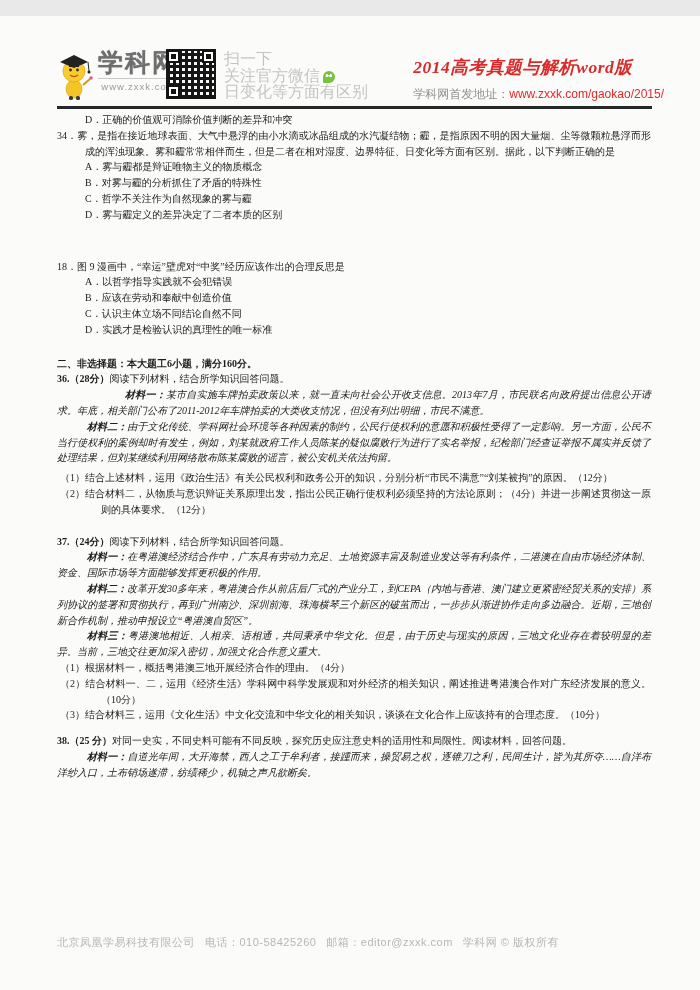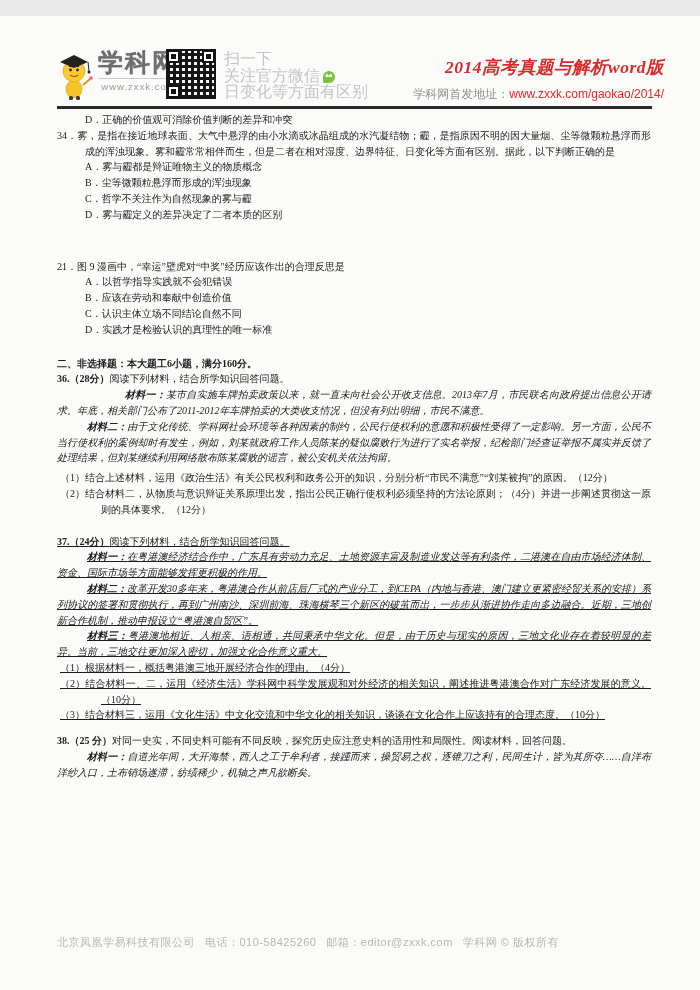--- a/index.html
+++ b/index.html
@@ -41,21 +41,21 @@
   }
   .wechat-icon {
     display:inline-block; width:12px; height:12px; border-radius:50% 50% 50% 10%;
     vertical-align:-2px; margin-left:3px;
     background:
       radial-gradient(circle at 34% 40%, #ffffff 1.3px, transparent 1.8px),
       radial-gradient(circle at 64% 40%, #ffffff 1.3px, transparent 1.8px),
       #77c33e;
   }
 
-  .header-right { position:absolute; right:36px; top:39px; text-align:right; }
+  .header-right { position:absolute; right:36px; top:39px; text-align:left; }
   .header-title {
     font-size:17.5px; font-weight:bold; font-style:italic; color:#d92b2b;
     letter-spacing:0.5px; white-space:nowrap;
   }
   .header-source {
     margin-top:7px; font-family:"Liberation Sans",sans-serif; font-size:12px; color:#8f8f8f;
     white-space:nowrap;
   }
   .header-source .url { color:#e8262a; text-decoration:none; }
 
@@ -72,21 +72,21 @@
   .material { font-style:italic; text-indent:30px; color:#202020; }
   .material .mlabel { font-weight:bold; }
   .m-deep { text-indent:68px; }
   .sub { padding-left:44px; text-indent:-41px; }
   .qnum-bold { font-weight:bold; }
   .section-head { font-weight:bold; }
 
   #q35 { margin-top:36px; }
   #section2 { margin-top:18px; }
   #q36-sub1 { margin-top:4px; }
-  #q37 { margin-top:16px;text-decoration:underline; }
+  #q37 { margin-top:16px; }
   #q38 { margin-top:10px; }
 
   
   .footer {
     position:absolute; left:57px; top:919px; width:502px;
     display:flex; justify-content:space-between;
     font-family:"Liberation Sans",sans-serif; font-size:11px; color:#b3b9b3;
     letter-spacing:0.5px; white-space:nowrap;
   }
 </style>
@@ -127,40 +127,40 @@
 
   <div class="qr-caption">
     <div>扫一下</div>
     <div><span>关注官方微信</span><span class="wechat-icon"></span></div>
     <div>日变化等方面有区别</div>
   </div>
 
   <div class="header-right">
     <div class="header-title">2014高考真题与解析word版</div>
     <div class="header-source">
-      <span>学科网首发地址：</span><a class="url" href="#">www.zxxk.com/gaokao/2014/</a>
+      <span>学科网首发地址：</span><a class="url" href="#">www.zxxk.com/gaokao/2015/</a>
     </div>
   </div>
 
   <div class="divider"></div>
 
   <div class="content">
 
     <p class="indent28">D．正确的价值观可消除价值判断的差异和冲突</p>
 
     <div id="q34">
       <p class="hang28"><span>34．</span><span>雾，是指在接近地球表面、大气中悬浮的由小水滴或冰晶组成的水汽凝结物；霾，是指原因不明的因大量烟、尘等微颗粒悬浮而形成的浑浊现象。雾和霾常常相伴而生，但是二者在相对湿度、边界特征、日变化等方面有区别。据此，以下判断正确的是</span></p>
       <p class="indent28">A．雾与霾都是辩证唯物主义的物质概念</p>
-      <p class="indent28">B．尘等微颗粒悬浮而形成的浑浊现象</p>
+      <p class="indent28">B．对雾与霾的分析抓住了矛盾的特殊性</p>
       <p class="indent28">C．哲学不关注作为自然现象的雾与霾</p>
       <p class="indent28">D．雾与霾定义的差异决定了二者本质的区别</p>
     </div>
 
     <div id="q35">
-      <p class="hang28"><span>21．</span><span>图 9 漫画中，“幸运”壁虎对“中奖”经历应该作出的合理反思是</span></p>
+      <p class="hang28"><span>18．</span><span>图 9 漫画中，“幸运”壁虎对“中奖”经历应该作出的合理反思是</span></p>
       <p class="indent28">A．以哲学指导实践就不会犯错误</p>
       <p class="indent28">B．应该在劳动和奉献中创造价值</p>
       <p class="indent28">C．认识主体立场不同结论自然不同</p>
       <p class="indent28">D．实践才是检验认识的真理性的唯一标准</p>
     </div>
 
     <p id="section2" class="section-head">二、非选择题：本大题工6小题，满分160分。</p>
 
     <div id="q36">
       <p><span class="qnum-bold">36.（28分）</span><span>阅读下列材料，结合所学知识回答问题。</span></p>

